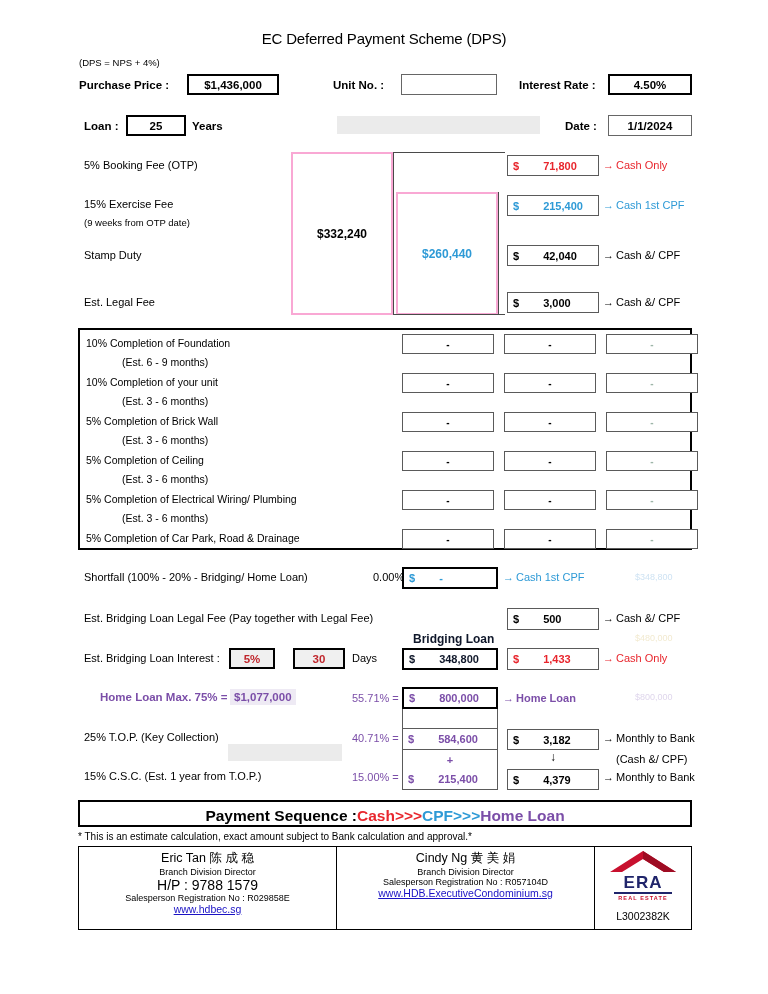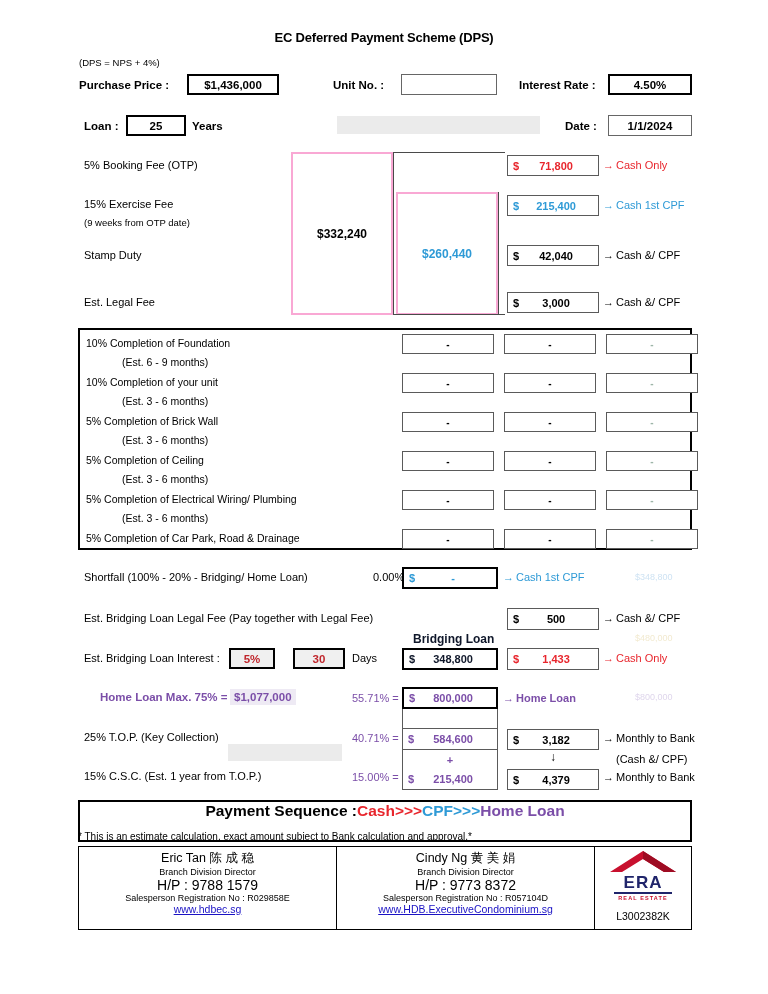--- a/index.html
+++ b/index.html
@@ -32,21 +32,21 @@
     box-sizing: border-box;
     border: 1px solid #5a5a5a;
     background: #ffffff;
     display: flex;
     align-items: center;
     font-size: 11px;
     font-weight: bold;
     padding: 0 5px;
   }
   .mbox .cur { flex: 0 0 auto; }
-  .mbox .amt { flex: 1 1 auto; text-align: center; }
+  .mbox .amt { flex: 1 1 auto; text-align: left; padding-left: 24px; }
   .mbox.thick { border: 2px solid #000000; }
 
   .arrow { font-size: 11px; }
   .tag { font-size: 11px; }
 
   
   .c-red    { color: #e8262d; }
   .c-blue   { color: #2e9ad6; }
   .c-black  { color: #000000; }
   .c-green  { color: #0f172a; }
@@ -57,22 +57,22 @@
   .ghost-purple { color: #dfd6ec; }
 
   .lbl { position: absolute; font-size: 11px; }
   .lbl-sm { position: absolute; font-size: 9.5px; }
 
   
   #title {
     position: absolute;
     left: 0; right: 0; top: 30px;
     text-align: center;
-    font-size: 13px;
-    font-weight: bold;
+    font-size: 15px;
+    font-weight: normal;
     letter-spacing: -0.2px;
   }
   #sub-title {
     position: absolute;
     left: 79px; top: 57px;
     font-size: 9.5px;
   }
   .fldlabel {
     position: absolute;
     font-size: 11.5px;
@@ -139,25 +139,25 @@
     font-weight: bold;
     height: 20px;
     width: 92px;
   }
   .ms-cell.c3 { color: #9db5a8; }
 
   
   #seq-box {
     position: absolute;
     left: 78px; top: 800px;
-    width: 614px; height: 42px;
+    width: 614px; height: 27px;
     box-sizing: border-box;
     border: 2px solid #000000;
     display: flex;
-    align-items: flex-start;
+    align-items: flex-end;
     justify-content: center;
     font-size: 15.5px;
     font-weight: bold;
     background: #ffffff;
   }
   #disclaimer {
     position: absolute;
     left: 78px; top: 831px;
     width: 614px;
     text-align: left;
@@ -435,21 +435,20 @@
     <div class="contact-cell">
       <div class="c-name">Eric Tan  陈 成 稳</div>
       <div class="c-role">Branch Division Director</div>
       <div class="c-hp">H/P : 9788 1579</div>
       <div class="c-reg">Salesperson Registration No : R029858E</div>
       <div class="c-web">www.hdbec.sg</div>
     </div>
     <div class="contact-cell">
       <div class="c-name">Cindy Ng  黄 美 娟</div>
       <div class="c-role">Branch Division Director</div>
-      <div class="c-hp">H/P : 9773 8372</div>
       <div class="c-reg">Salesperson Registration No : R057104D</div>
       <div class="c-web">www.HDB.ExecutiveCondominium.sg</div>
     </div>
     <div class="contact-cell logo-cell">
       <div class="era-wrap">
         <svg class="era-roof" width="70" height="26" viewBox="0 0 70 26">
           <polygon points="35,2 68,23 56,23 35,10 14,23 2,23" fill="#c8102e"></polygon>
           <polygon points="35,2 68,23 56,23 35,10" fill="#9e0c23"></polygon>
         </svg>
         <div class="era-text">ERA</div>

